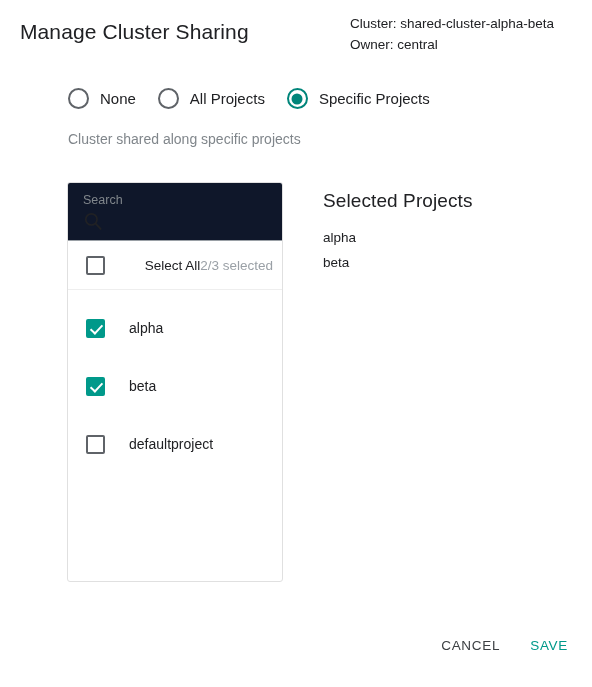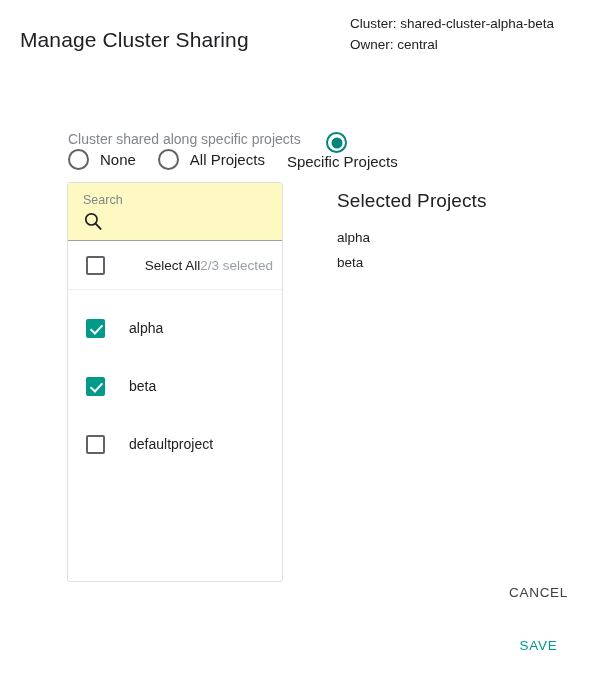--- a/index.html
+++ b/index.html
@@ -19,21 +19,21 @@
 
   
   .header {
     position: absolute;
     top: 0; left: 0; right: 0;
     height: 70px;
   }
   .page-title {
     position: absolute;
     left: 20px;
-    top: 28px;
+    top: 20px;
     font-size: 21px;
     font-weight: 400;
     color: #202124;
     letter-spacing: 0.1px;
     white-space: nowrap;
   }
   .meta {
     position: absolute;
     left: 350px;
     top: 13px;
@@ -44,32 +44,31 @@
     white-space: nowrap;
   }
   .meta-line { display: block; }
 
   
   .radio-row {
     position: absolute;
     left: 68px;
     top: 88px;
     display: flex;
-    align-items: flex-end;
+    align-items: center;
     gap: 0px;
-    margin-top: 44px;
   }
   .radio-option {
     display: flex;
     align-items: center;
     cursor: pointer;
     margin-right: 22px;
     white-space: nowrap;
   }
-  .radio-option:last-child { margin-right: 0; flex-direction: column; }
+  .radio-option:last-child { margin-right: 0; }
   .radio-mark {
     width: 21px;
     height: 21px;
     border-radius: 50%;
     border: 2px solid #5f6368;
     background: #ffffff;
     flex: 0 0 auto;
     position: relative;
     margin-right: 11px;
   }
@@ -106,21 +105,21 @@
     top: 182px;
     width: 216px;
     height: 400px;
     border: 1px solid #e0e0e0;
     border-radius: 3px;
     background: #ffffff;
     overflow: hidden;
   }
   .search-head {
     height: 58px;
-    background: #fef9c3;
+    background: #0f172a;
     border-bottom: 1px solid #9aa0a6;
     padding: 10px 0 0 15px;
     position: relative;
   }
   .search-placeholder {
     font-size: 12.5px;
     color: #80868b;
     display: block;
     line-height: 14px;
   }
@@ -199,21 +198,21 @@
     width: 5px;
     height: 10px;
     border: solid #ffffff;
     border-width: 0 2px 2px 0;
     transform: rotate(43deg);
   }
 
   
   .selected-panel {
     position: absolute;
-    left: 337px;
+    left: 323px;
     top: 190px;
     width: 240px;
   }
   .selected-title {
     font-size: 19px;
     font-weight: 400;
     color: #202124;
     margin: 0 0 13px 0;
     letter-spacing: 0.1px;
   }
@@ -224,21 +223,20 @@
   }
 
   
   .footer {
     position: absolute;
     right: 22px;
     bottom: 28px;
     display: flex;
     align-items: center;
     gap: 26px;
-    flex-direction: column;
   }
   .btn {
     background: transparent;
     border: none;
     font-family: "Liberation Sans", sans-serif;
     font-size: 13.5px;
     letter-spacing: 0.7px;
     cursor: pointer;
     padding: 6px 2px;
   }

